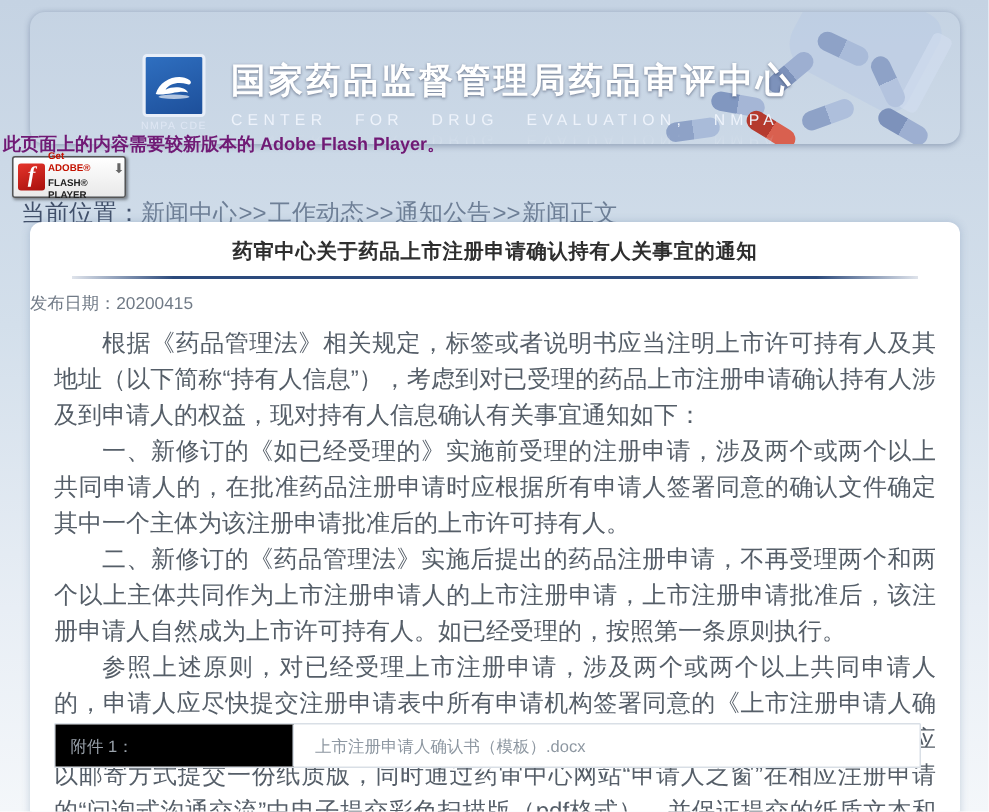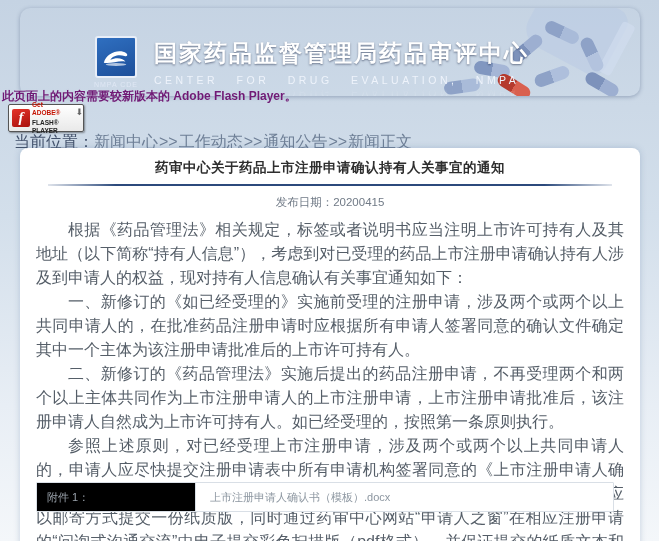--- a/index.html
+++ b/index.html
@@ -71,21 +71,21 @@
   .breadcrumb a{color:#6e7f96;text-decoration:none;cursor:pointer;}
   .breadcrumb .sep{color:#6e7f96;margin:0 1px;}
   
   .panel{
     position:absolute;left:20px;top:148px;width:620px;height:456px;
     background:#ffffff;border-radius:8px;box-shadow:0 0 6px rgba(90,120,160,.30);
   }
   .a-title{margin:11px 40px 0;text-align:center;font-size:13.5px;font-weight:bold;color:#2e2e2e;letter-spacing:.5px;}
   .divider{height:2px;margin:7px 28px 0;
     background:linear-gradient(90deg,rgba(44,74,124,.15),#2c4a7c 12%,#2c4a7c 88%,rgba(44,74,124,.15));}
-  .pub-date{margin-top:9px;text-align:center;font-size:11.5px;color:#707a86;}
+  .pub-date{margin-top:9px;text-align:left;font-size:11.5px;color:#707a86;}
   .body-text{margin:8px 16px 0;color:#555e68;font-size:16px;line-height:24px;text-align:justify;}
   .body-text p{margin:0;text-indent:2em;}
   .sig{margin:1px 138px 0 0;text-align:right;color:#555e68;font-size:12px;line-height:23px;}
   .attach-table{
     position:absolute;left:16px;right:26px;top:334px;height:28px;
     border:1px solid #d9dfe6;background:#fff;display:flex;align-items:stretch;border-radius:1px;
   }
   .attach-label{
     flex:0 0 148px;background:#000000;border-right:1px solid #d9dfe6;
     display:flex;align-items:center;padding-left:10px;font-size:11px;color:#9aa2ab;

